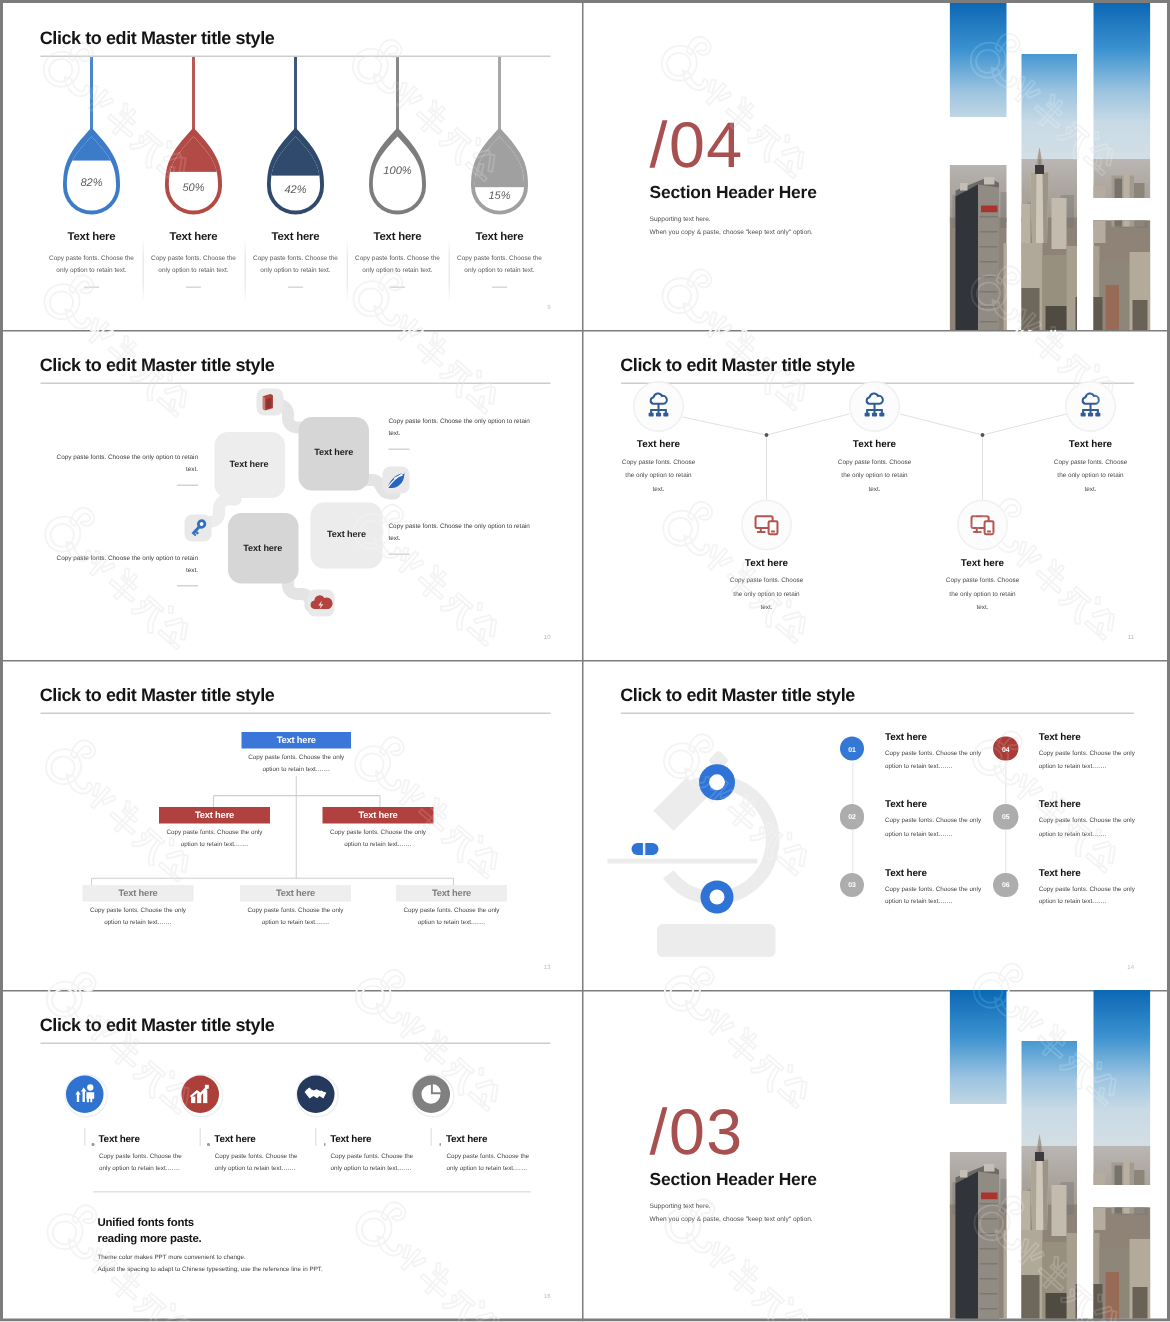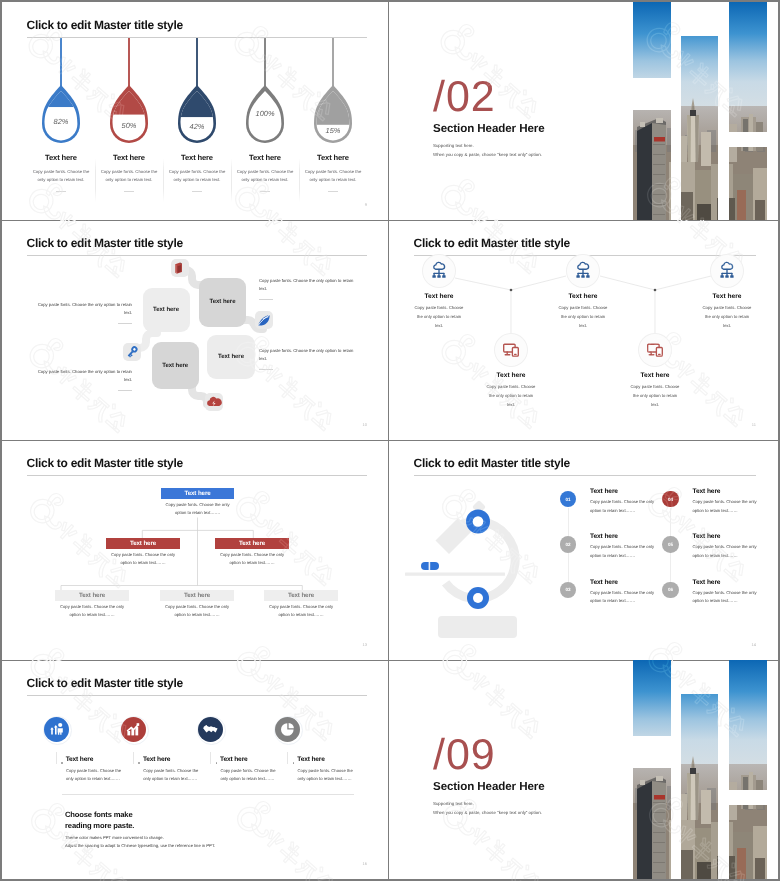--- a/index.html
+++ b/index.html
@@ -172,21 +172,21 @@
           <text class="pct" x="331" y="130.69" text-anchor="middle" fill="#5d5d5d">15%</text>
         </svg>
         <div class="drop-col" style="left:297px">
           <div class="drop-h">Text here</div>
           <div class="drop-p">Copy paste fonts. Choose the only option to retain text.</div>
           <div class="drop-dash"></div>
         </div>
         <div class="pagenum">9</div>
       </div>
   <div class="slide" id="s2">
-        <div class="sec-num">/02</div>
+        <div class="sec-num">/04</div>
         <div class="sec-head">Section Header Here</div>
         <div class="sec-sub">
           <div>Supporting text here.</div>
           <div>When you copy &amp; paste, choose "keep text only" option.</div>
         </div>
         <div class="photobar" style="left:243.5px;top:0px;width:38.5px;height:75.5px">
           <svg width="134" height="220" viewBox="0 0 134 220" style="position:absolute;left:0px;top:0px">
             <defs>
               <linearGradient id="skyG0_0" x1="0" y1="0" x2="0" y2="1">
                 <stop offset="0" stop-color="#0c67b4"></stop>
@@ -936,31 +936,31 @@
               <path d="M13.6 5.9 L13.6 11.2 L18.9 11.2 A5.4 5.4 0 0 0 13.6 5.9 Z"></path>
             </g>
           </svg>
         </div>
         <div class="ic-stem" style="left:285.1px;top:91.6px;height:12.5px"></div>
         <div class="ic-dot" style="left:290.8px;top:102.3px"></div>
         <div class="ic-h" style="left:295.3px;top:96.1px"><span>Text here</span></div>
         <div class="ic-p" style="left:295.6px;top:106.6px"><span>Copy paste fonts. Choose the only option to retain text.……</span></div>
         <div class="foot-rule" style="top:134px"></div>
         <div class="foot-h" style="left:63px;top:149px">
-          <div>Choose fonts make</div>
+          <div>Unified fonts fonts</div>
           <div>reading more paste.</div>
         </div>
         <div class="foot-p" style="left:63px;top:174px">
           <div>Theme color makes PPT more convenient to change.</div>
           <div>Adjust the spacing to adapt to Chinese typesetting, use the reference line in PPT.</div>
         </div>
         <div class="pagenum">16</div>
       </div>
   <div class="slide" id="s8">
-        <div class="sec-num">/09</div>
+        <div class="sec-num">/03</div>
         <div class="sec-head">Section Header Here</div>
         <div class="sec-sub">
           <div>Supporting text here.</div>
           <div>When you copy &amp; paste, choose "keep text only" option.</div>
         </div>
         <div class="photobar" style="left:243.5px;top:0px;width:38.5px;height:75.5px">
           <svg width="134" height="220" viewBox="0 0 134 220" style="position:absolute;left:0px;top:0px">
             <defs>
               <linearGradient id="skyG0_0" x1="0" y1="0" x2="0" y2="1">
                 <stop offset="0" stop-color="#0c67b4"></stop>

